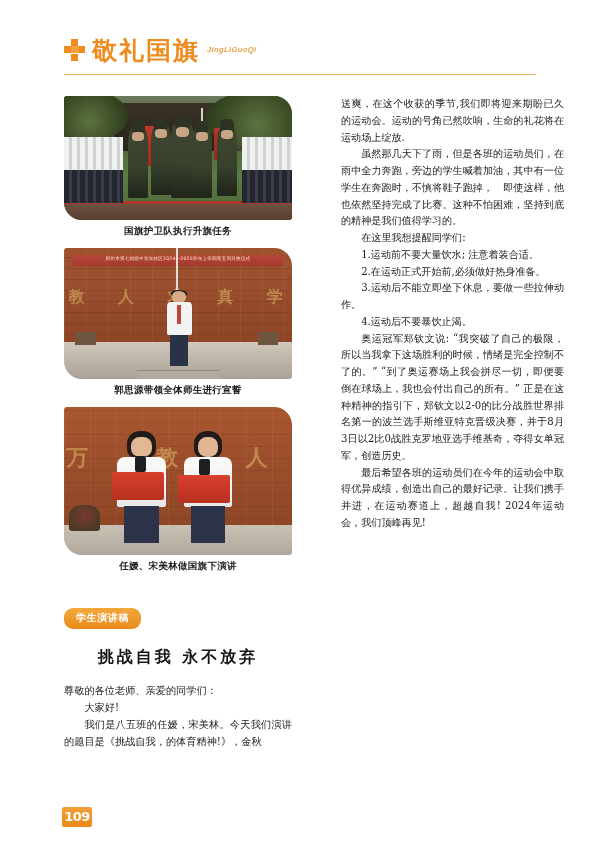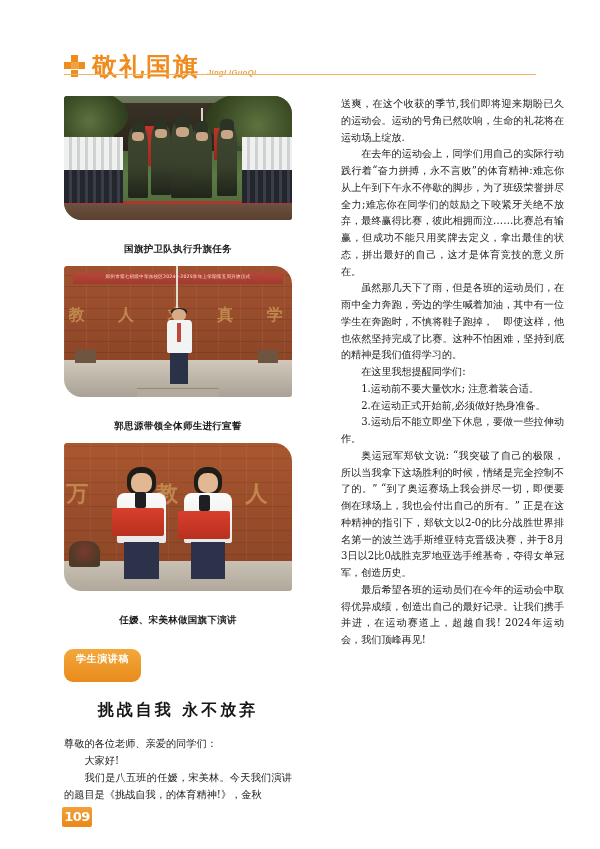--- a/index.html
+++ b/index.html
@@ -21,23 +21,22 @@
     left: 0;
     top: 38px;
     width: 600px;
     height: 46px;
   }
   .header-inner {
     position: absolute;
     left: 64px;
     top: 0;
     display: flex;
-    align-items: flex-end;
+    align-items: center;
     gap: 7px;
-    margin-top: 16px;
   }
   .brand-mark {
     position: relative;
     width: 21px;
     height: 23px;
     margin-bottom: 3px;
     flex: none;
   }
   .brand-mark i {
     position: absolute;
@@ -103,21 +102,21 @@
   .photo.p1 { height: 124px; }
   .photo.p2 { height: 131px; }
   .photo.p3 { height: 148px; }
 
   .caption {
     font-family: "DejaVu Sans", "Liberation Sans", sans-serif;
     font-size: 9.5px;
     font-weight: bold;
     color: #1a1a1a;
     text-align: center;
-    padding-top: 23px;
+    padding-top: 5px;
     padding-bottom: 7px;
     letter-spacing: 0.3px;
   }
 
   
   .sky1 {
     position:absolute; left:0; top:0; width:100%; height:46%;
     background: linear-gradient(#6e7a5c 0%, #4d5740 55%, #3b4431 100%);
   }
   .bld1 {
@@ -316,23 +315,23 @@
 
   
   .section-pill {
     display:inline-block;
     background: linear-gradient(#f3a83b,#e98b1c);
     color:#ffffff;
     font-family:"DejaVu Sans","Liberation Sans",sans-serif;
     font-size:10px;
     font-weight:bold;
     letter-spacing:0.6px;
-    padding: 3px 12px 16px 12px;
+    padding: 3px 12px 4px 12px;
     border-radius: 9px;
-    margin-top: 12px;
+    margin-top: 25px;
   }
 
   
   .speech-title {
     font-family:"DejaVu Serif", serif;
     font-size: 16px;
     font-weight: bold;
     color:#161616;
     text-align:center;
     letter-spacing: 3px;
@@ -478,24 +477,24 @@
   <div class="body-text">
     <p>尊敬的各位老师、亲爱的同学们：</p>
     <p class="ind">大家好!</p>
     <p class="ind">我们是八五班的任嫒，宋美林。今天我们演讲的题目是《挑战自我，的体育精神!》，金秋</p>
   </div>
 </div>
 
 <div class="col-right">
   <div class="body-text">
     <p>送爽，在这个收获的季节,我们即将迎来期盼已久的运动会。运动的号角已然吹响，生命的礼花将在运动场上绽放.</p>
-    <p class="ind">在去年的运动会上，同学们用自己的实际行动践行着“奋力拼搏，永不言败”的体育精神:难忘你从上午到下午永不停歇的脚步，为了班级荣誉拼尽全力;难忘你在同学们的鼓励之下咬紧牙关绝不放弃，最终赢得比赛，彼此相拥而泣……比赛总有输赢，但成功不能只用奖牌去定义，拿出最佳的状态，拼出最好的自己，这才是体育竞技的意义所在。</p>
     <p class="ind">虽然那几天下了雨，但是各班的运动员们，在雨中全力奔跑，旁边的学生喊着加油，其中有一位学生在奔跑时，不慎将鞋子跑掉，　即使这样，他也依然坚持完成了比赛。这种不怕困难，坚持到底的精神是我们值得学习的。</p>
     <p class="ind">在这里我想提醒同学们:</p>
     <p class="ind">1.运动前不要大量饮水; 注意着装合适。</p>
     <p class="ind">2.在运动正式开始前,必须做好热身准备。</p>
     <p class="ind">3.运动后不能立即坐下休息，要做一些拉伸动作。</p>
+    <p class="ind">4.运动后不要暴饮止渴。</p>
     <p class="ind">奥运冠军郑钦文说: “我突破了自己的极限，所以当我拿下这场胜利的时候，情绪是完全控制不了的。” “到了奥运赛场上我会拼尽一切，即便要倒在球场上，我也会付出自己的所有。” 正是在这种精神的指引下，郑钦文以2-0的比分战胜世界排名第一的波兰选手斯维亚特克晋级决赛，并于8月3日以2比0战胜克罗地亚选手维基奇，夺得女单冠军，创造历史。</p>
     <p class="ind">最后希望各班的运动员们在今年的运动会中取得优异成绩，创造出自己的最好记录。让我们携手并进，在运动赛道上，超越自我! 2024年运动会，我们顶峰再见!</p>
   </div>
 </div>
 
 <div class="page-number">109</div>
 
 </body></html>

